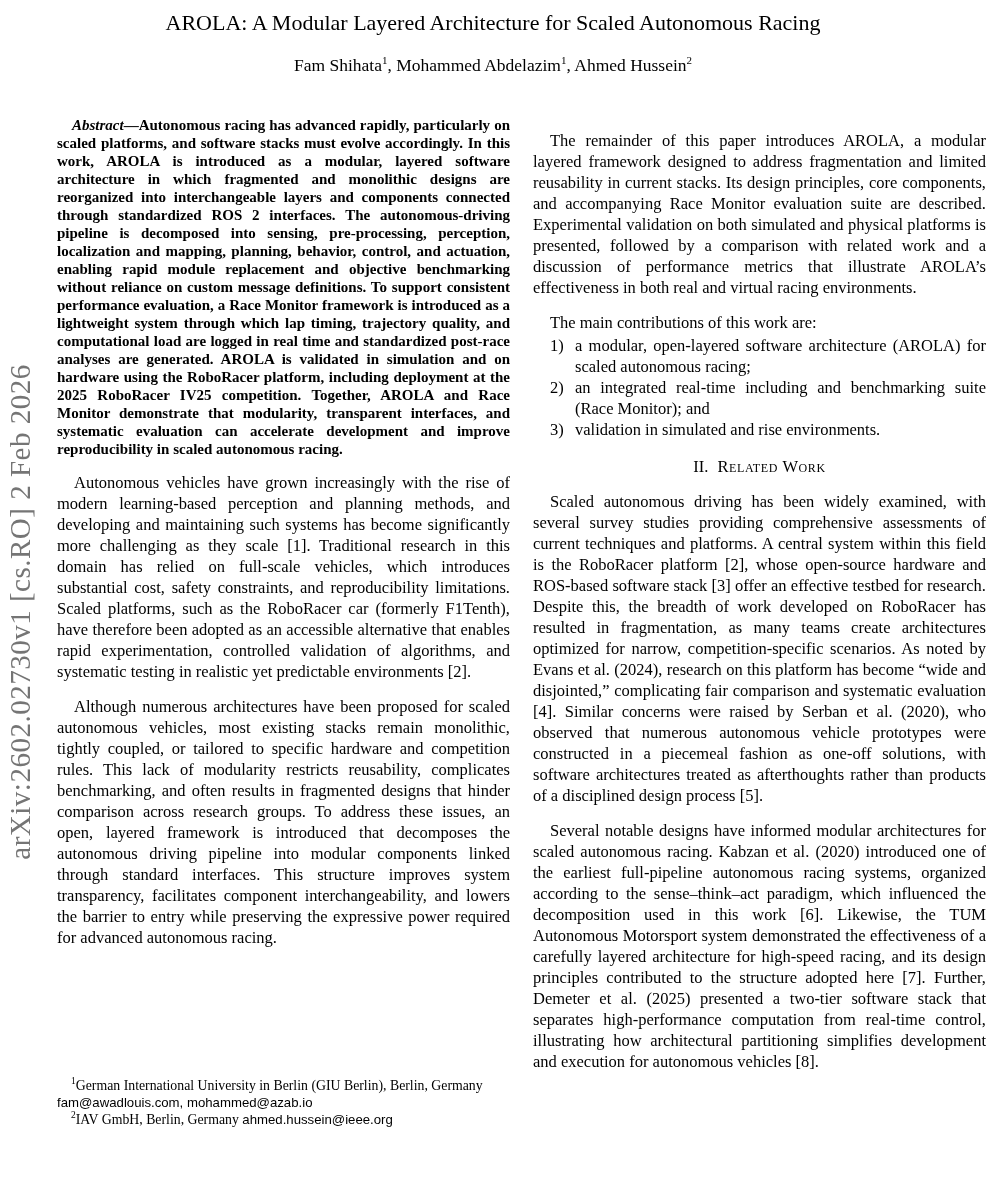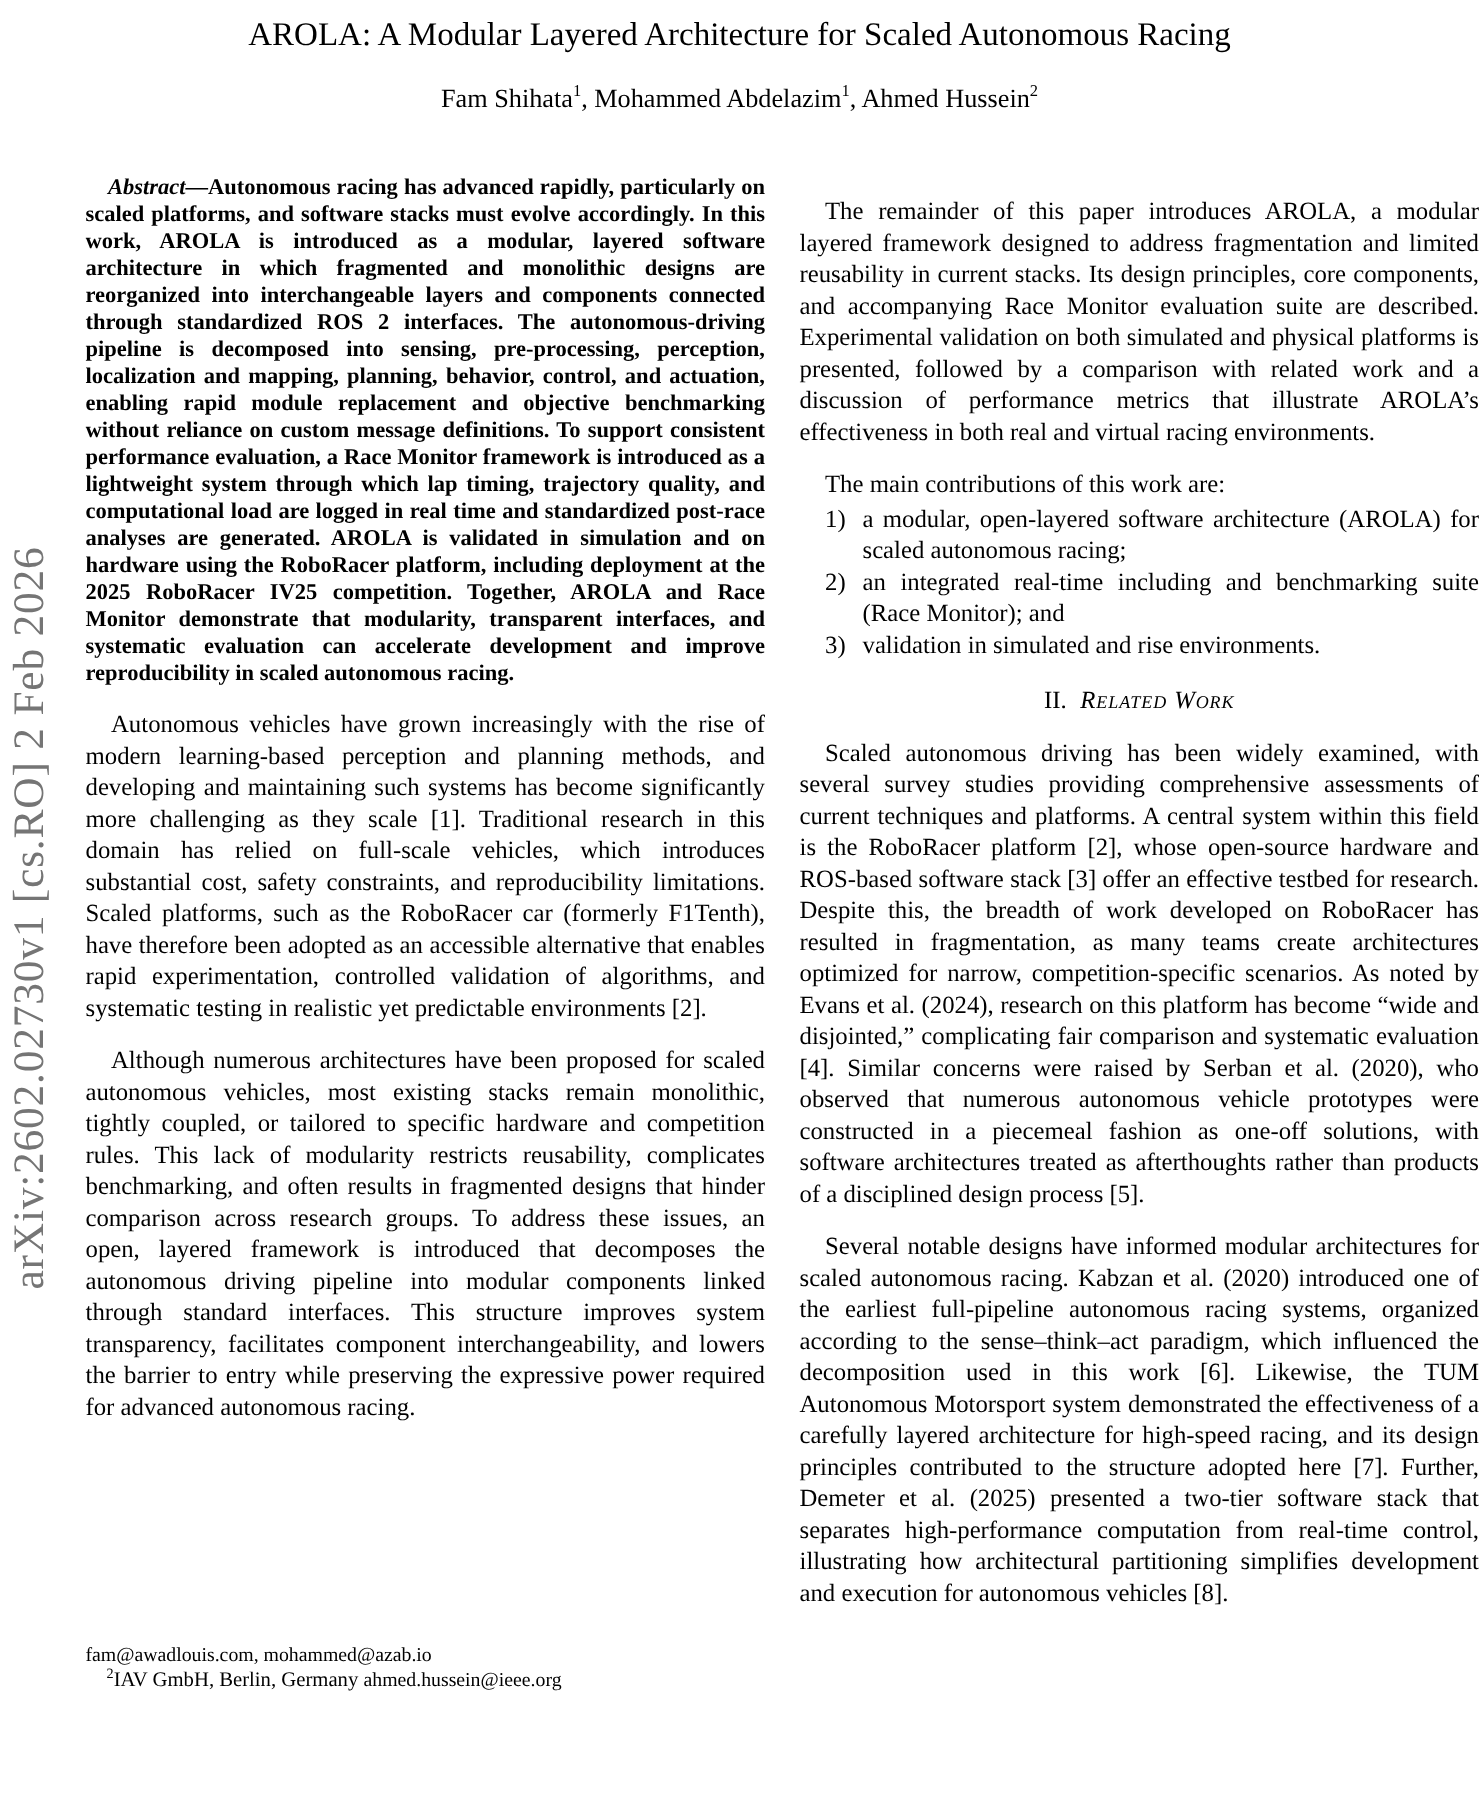--- a/index.html
+++ b/index.html
@@ -47,36 +47,36 @@
   .abstract {
     font-weight: bold; font-size: 15px; line-height: 18px;
     text-indent: 15px;
   }
   .abstract-label { font-style: italic; }
 
   .section-heading {
     text-align: center; font-weight: 400; font-size: 16.5px;
     margin: 16px 0 11px; text-indent: 0;
   }
-  .section-heading .sc { font-variant: small-caps; letter-spacing: 0.6px; margin-left: 9px; font-style: italic; }
+  .section-heading .sc { font-variant: small-caps; letter-spacing: 0.6px; margin-left: 9px; }
 
   .para { text-indent: 17px; margin-top: 14px; }
 
   .contrib-list { margin: 2px 0 4px; }
   .contrib-item { display: flex; margin-left: 17px; }
   .contrib-num { flex: 0 0 25px; }
   .contrib-text { flex: 1; text-align: justify; }
 
   .footnotes {
     margin-top: auto;
     font-size: 13.8px; line-height: 17px;
   }
   .footnote { text-indent: 14px; text-align: justify; }
   .footnote sup { font-size: 9.5px; line-height: 0; }
-  .mono { font-family: Liberation Serif, serif; font-size: 13.2px; }
+  .mono { font-family: Liberation Sans, sans-serif; font-size: 13.2px; }
 </style>
 </head>
 <body>
 
 <div class="page">
 
   <div class="arxiv-watermark">arXiv:2602.02730v1 [cs.RO] 2 Feb 2026</div>
 
   <h1 class="title">AROLA: A Modular Layered Architecture for Scaled Autonomous Racing</h1>
 
@@ -85,20 +85,21 @@
   <div class="columns">
 
     <div class="col left-col">
       <p class="abstract"><i class="abstract-label">Abstract</i><span>—Autonomous racing has advanced rapidly, particularly on scaled platforms, and software stacks must evolve accordingly. In this work, AROLA is introduced as a modular, layered software architecture in which fragmented and monolithic designs are reorganized into interchangeable layers and components connected through standardized ROS 2 interfaces. The autonomous-driving pipeline is decomposed into sensing, pre-processing, perception, localization and mapping, planning, behavior, control, and actuation, enabling rapid module replacement and objective benchmarking without reliance on custom message definitions. To support consistent performance evaluation, a Race Monitor framework is introduced as a lightweight system through which lap timing, trajectory quality, and computational load are logged in real time and standardized post-race analyses are generated. AROLA is validated in simulation and on hardware using the RoboRacer platform, including deployment at the 2025 RoboRacer IV25 competition. Together, AROLA and Race Monitor demonstrate that modularity, transparent interfaces, and systematic evaluation can accelerate development and improve reproducibility in scaled autonomous racing.</span></p>
 
 
       <p class="para">Autonomous vehicles have grown increasingly with the rise of modern learning-based perception and planning methods, and developing and maintaining such systems has become significantly more challenging as they scale [1]. Traditional research in this domain has relied on full-scale vehicles, which introduces substantial cost, safety constraints, and reproducibility limitations. Scaled platforms, such as the RoboRacer car (formerly F1Tenth), have therefore been adopted as an accessible alternative that enables rapid experimentation, controlled validation of algorithms, and systematic testing in realistic yet predictable environments [2].</p>
       <p class="para">Although numerous architectures have been proposed for scaled autonomous vehicles, most existing stacks remain monolithic, tightly coupled, or tailored to specific hardware and competition rules. This lack of modularity restricts reusability, complicates benchmarking, and often results in fragmented designs that hinder comparison across research groups. To address these issues, an open, layered framework is introduced that decomposes the autonomous driving pipeline into modular components linked through standard interfaces. This structure improves system transparency, facilitates component interchangeability, and lowers the barrier to entry while preserving the expressive power required for advanced autonomous racing.</p>
 
       <div class="footnotes">
+        <div class="footnote"><sup>1</sup><span>German International University in Berlin (GIU Berlin), Berlin, Germany</span></div>
         <div class="mono">fam@awadlouis.com, mohammed@azab.io</div>
         <div class="footnote"><sup>2</sup><span>IAV GmbH, Berlin, Germany </span><span class="mono">ahmed.hussein@ieee.org</span></div>
       </div>
     </div>
 
     <div class="col right-col">
       <p class="para">The remainder of this paper introduces AROLA, a modular layered framework designed to address fragmentation and limited reusability in current stacks. Its design principles, core components, and accompanying Race Monitor evaluation suite are described. Experimental validation on both simulated and physical platforms is presented, followed by a comparison with related work and a discussion of performance metrics that illustrate AROLA’s effectiveness in both real and virtual racing environments.</p>
       <p class="para">The main contributions of this work are:</p>
 
       <div class="contrib-list">

